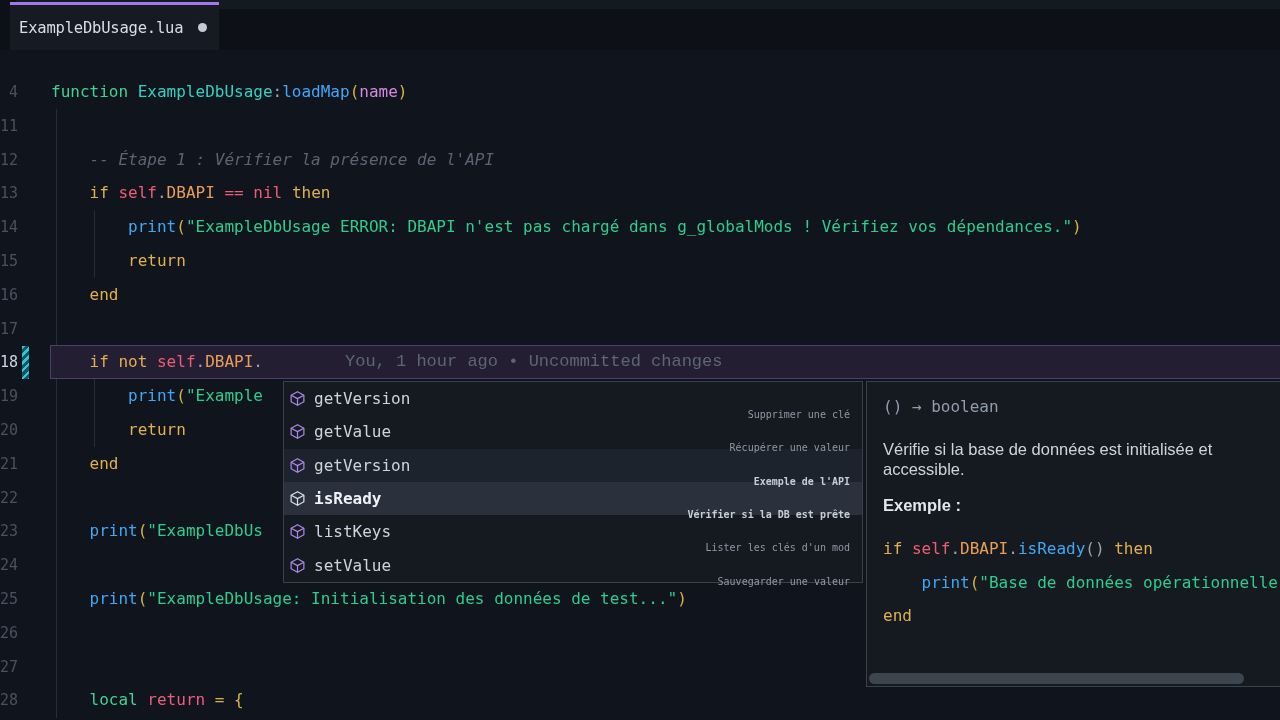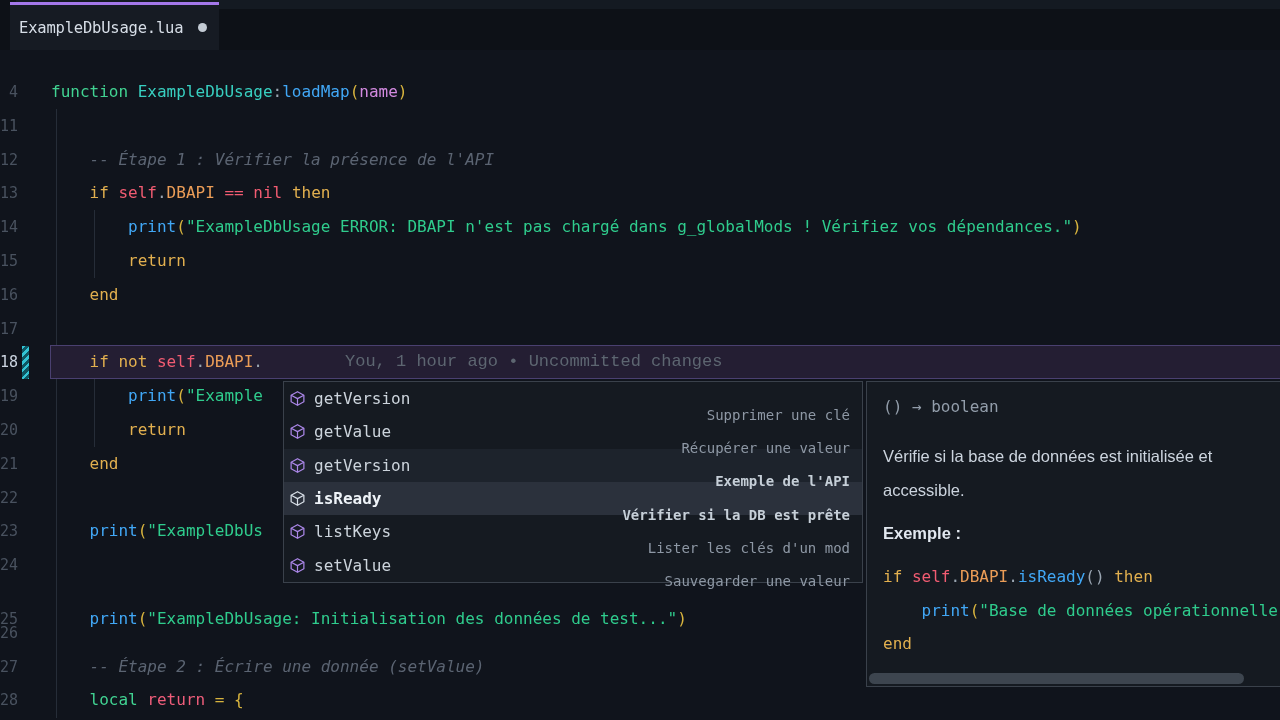--- a/index.html
+++ b/index.html
@@ -50,33 +50,33 @@
   .tk-cmt   { color:var(--c-cmt); font-style:italic; }
   .tk-plain { color:var(--c-plain); }
 
   
   .suggest { position:absolute; left:283px; top:331px; width:580px; height:202px; z-index:10;
              background:var(--c-popup_bg); border:1px solid var(--c-popup_border); }
   .suggest-item { display:flex; align-items:center; height:33.3px; padding:0 12px 0 5px;
                   font-family:"DejaVu Sans Mono", monospace; }
   .suggest-item .sicon { width:18px; height:18px; margin-right:7px; color:var(--c-icon_purple); flex:0 0 auto; display:flex; align-items:center; }
   .suggest-item .slabel { font-size:16px; color:#ccd4dc; }
-  .suggest-item .sdetail { margin-left:auto; font-size:14px; color:#8e98a5;margin-top:32px; }
+  .suggest-item .sdetail { margin-left:auto; font-size:10px; color:#8e98a5;margin-top:32px; }
   .suggest-item.hover { background:var(--c-popup_hover); }
   .suggest-item.hover .sdetail { color:#c6cfd8; font-weight:bold; }
   .suggest-item.selected { background:var(--c-popup_selected); }
   .suggest-item.selected .sicon { color:#d9e0e8; }
   .suggest-item.selected .slabel { color:#eef3f8; font-weight:bold; }
   .suggest-item.selected .sdetail { color:#c6cfd8; font-weight:bold; }
 
   
   .docs { position:absolute; left:866px; top:331px; width:562px; height:306px; z-index:10;
           background:var(--c-popup_bg); border:1px solid var(--c-popup_border); padding:10px 16px; overflow:hidden; }
   .docs-signature { font-family:"DejaVu Sans Mono", monospace; font-size:16px; color:#929daa; margin-top:5px; }
-  .docs-desc { margin-top:23px; width:392px; font-size:16.5px; line-height:34px; color:#ccd4de; }
+  .docs-desc { margin-top:23px; width:392px; font-size:16.5px; line-height:20px; color:#ccd4de; }
   .docs-example-h { margin-top:17px; font-size:16.5px; font-weight:bold; color:#e2e8f0; }
   .docs-code { margin-top:17px; font-family:"DejaVu Sans Mono", monospace; font-size:16px; line-height:33.5px; white-space:pre; }
   .docs-scrollbar { position:absolute; left:2px; bottom:2px; width:375px; height:11px; border-radius:6px; background:#3d454f; }
 </style>
 </head>
 <body>
 
 <div class="tabbar">
   <div class="titlebar-strip"></div>
   <div class="tab">
@@ -101,23 +101,23 @@
       <div class="row" style="top: 194px;"><div class="gutter-num">15</div><div class="code"><span class="tk-plain">        </span><span class="tk-kw">return</span></div></div>
       <div class="row" style="top: 227.8px;"><div class="gutter-num">16</div><div class="code"><span class="tk-plain">    </span><span class="tk-kw">end</span></div></div>
       <div class="row" style="top: 261.6px;"><div class="gutter-num">17</div><div class="code"></div></div>
       <div class="row" style="top: 295.4px;"><div class="gutter-num active">18</div><div class="code"><span class="tk-plain">    </span><span class="tk-kw">if</span><span class="tk-plain"> </span><span class="tk-kw">not</span><span class="tk-plain"> </span><span class="tk-red">self</span><span class="tk-dot">.</span><span class="tk-prop">DBAPI</span><span class="tk-dot">.</span></div><div class="blame">You, 1 hour ago • Uncommitted changes</div></div>
       <div class="row" style="top: 329.2px;"><div class="gutter-num">19</div><div class="code"><span class="tk-plain">        </span><span class="tk-fn">print</span><span class="tk-punct">(</span><span class="tk-str">"Example</span></div></div>
       <div class="row" style="top: 363px;"><div class="gutter-num">20</div><div class="code"><span class="tk-plain">        </span><span class="tk-kw">return</span></div></div>
       <div class="row" style="top: 396.8px;"><div class="gutter-num">21</div><div class="code"><span class="tk-plain">    </span><span class="tk-kw">end</span></div></div>
       <div class="row" style="top: 430.6px;"><div class="gutter-num">22</div><div class="code"></div></div>
       <div class="row" style="top: 464.4px;"><div class="gutter-num">23</div><div class="code"><span class="tk-plain">    </span><span class="tk-fn">print</span><span class="tk-punct">(</span><span class="tk-str">"ExampleDbUs</span></div></div>
       <div class="row" style="top: 498.2px;"><div class="gutter-num">24</div><div class="code"></div></div>
-      <div class="row" style="top: 532px; margin-top: 20px;"><div class="gutter-num">25</div><div class="code"><span class="tk-plain">    </span><span class="tk-fn">print</span><span class="tk-punct">(</span><span class="tk-str">"ExampleDbUsage: Initialisation des données de test..."</span><span class="tk-punct">)</span></div></div>
+      <div class="row" style="top: 532px;"><div class="gutter-num">25</div><div class="code"><span class="tk-plain">    </span><span class="tk-fn">print</span><span class="tk-punct">(</span><span class="tk-str">"ExampleDbUsage: Initialisation des données de test..."</span><span class="tk-punct">)</span></div></div>
       <div class="row" style="top: 565.8px;"><div class="gutter-num">26</div><div class="code"></div></div>
-      <div class="row" style="top: 599.6px;"><div class="gutter-num">27</div><div class="code"><span class="tk-plain">    </span><span class="tk-cmt">-- Étape 2 : Écrire une donnée (setValue)</span></div></div>
+      <div class="row" style="top: 599.6px;"><div class="gutter-num">27</div></div>
       <div class="row" style="top: 633.4px;"><div class="gutter-num">28</div><div class="code"><span class="tk-plain">    </span><span class="tk-decl">local</span><span class="tk-plain"> </span><span class="tk-var">return</span><span class="tk-plain"> </span><span class="tk-punct">=</span><span class="tk-plain"> </span><span class="tk-punct">{</span></div></div>
     </div>
 
   <div class="suggest" id="suggest">
       <div class="suggest-item">
         <span class="sicon">
           <svg width="17" height="17" viewBox="0 0 16 16" fill="none" stroke="currentColor" stroke-width="1.15" stroke-linejoin="round">
             <path d="M8 1.6 14 4.9v6.2L8 14.4 2 11.1V4.9z"></path>
             <path d="M2 4.9 8 8.1l6-3.2M8 8.1v6.3"></path>
           </svg>

